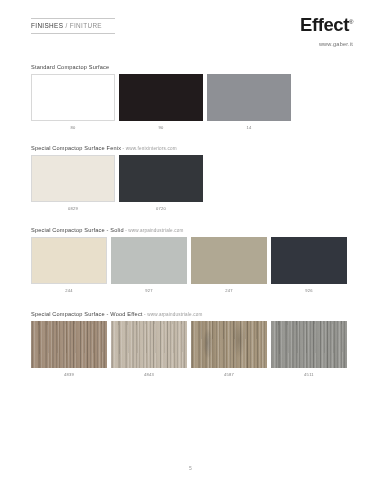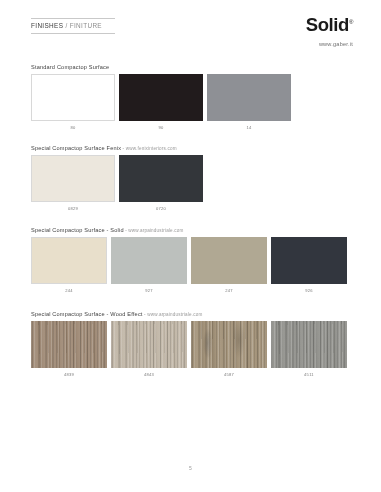--- a/index.html
+++ b/index.html
@@ -198,21 +198,21 @@
       <div class="title-rule"></div>
       <div class="title-text">
         <span>FINISHES</span>
         <span class="sep">/</span>
         <span class="it">FINITURE</span>
       </div>
       <div class="title-rule"></div>
     </div>
 
     <div class="brand-block">
-      <div class="brand-logo"><span>Solid</span><span class="reg">®</span></div>
+      <div class="brand-logo"><span>Effect</span><span class="reg">®</span></div>
       <div class="brand-url">www.gaber.it</div>
     </div>
   </div>
 
   <div id="sections-root">
       <div class="section" style="top: 64px;">
         <div class="section-head"><span>Standard Compactop Surface</span></div>
         <div class="swatch-row">
           <div class="swatch-cell" style="width: 84px;">
             <div class="swatch bordered" style="background: rgb(255, 255, 255);"></div>

